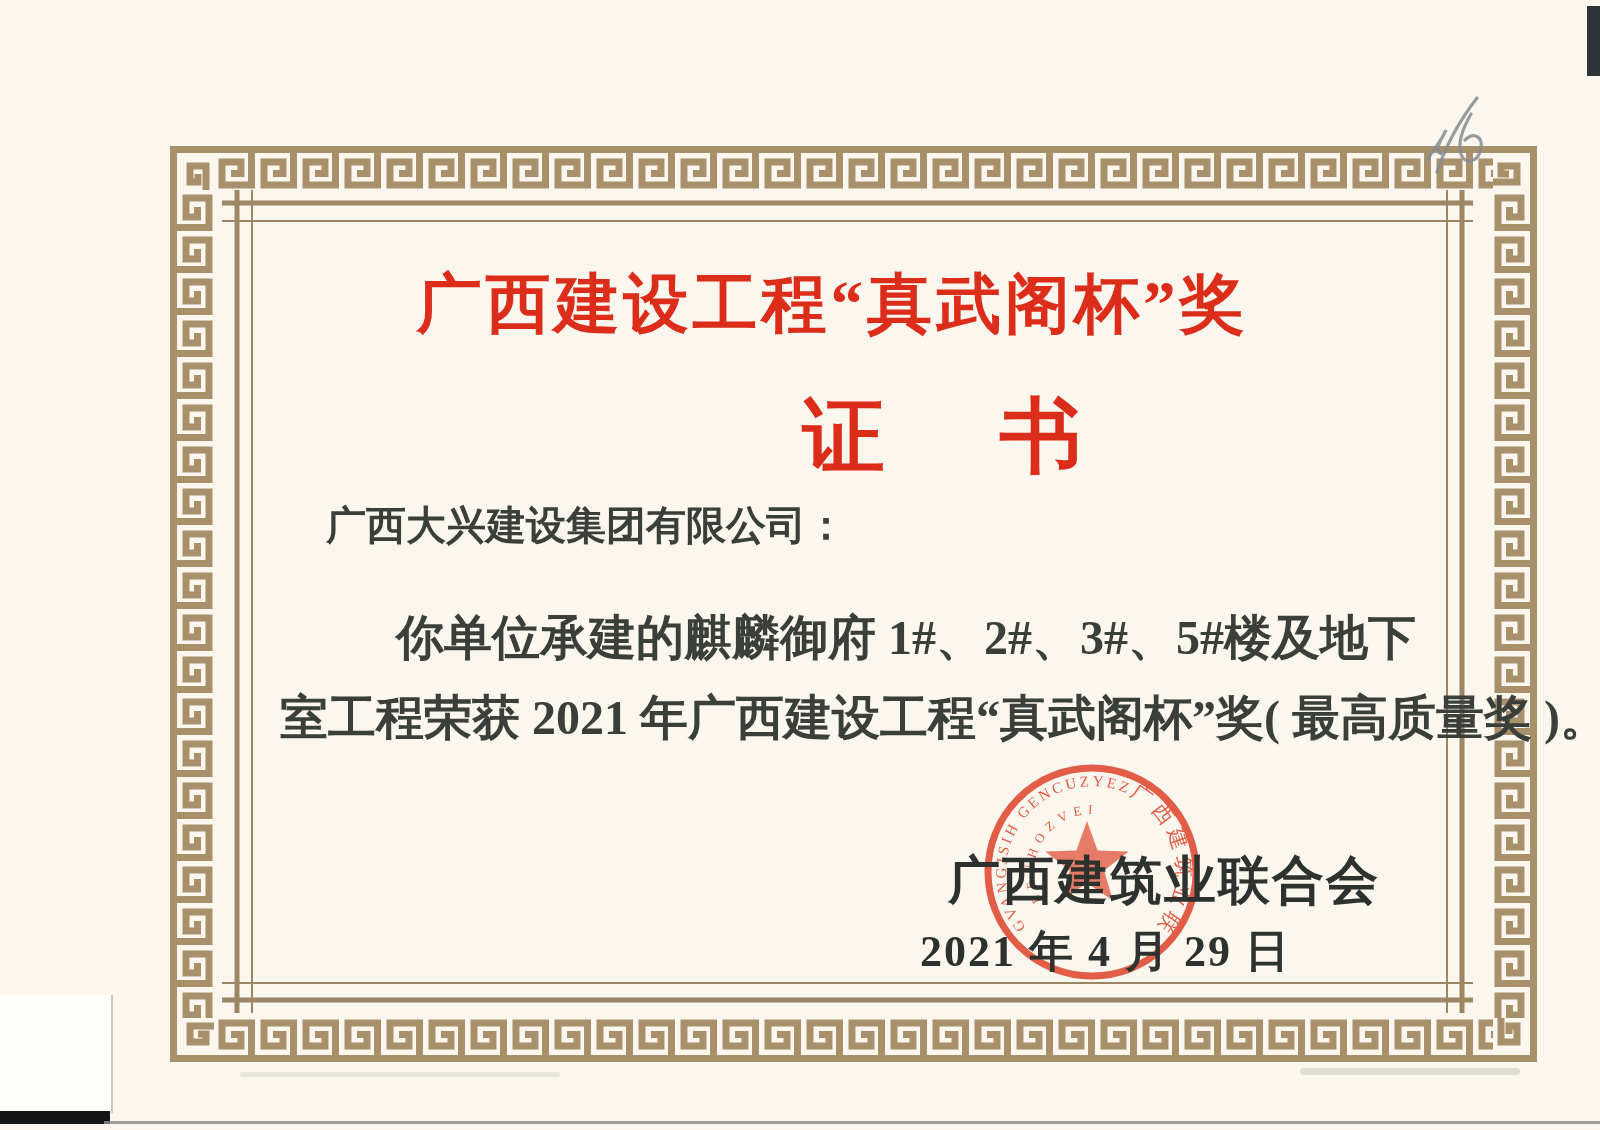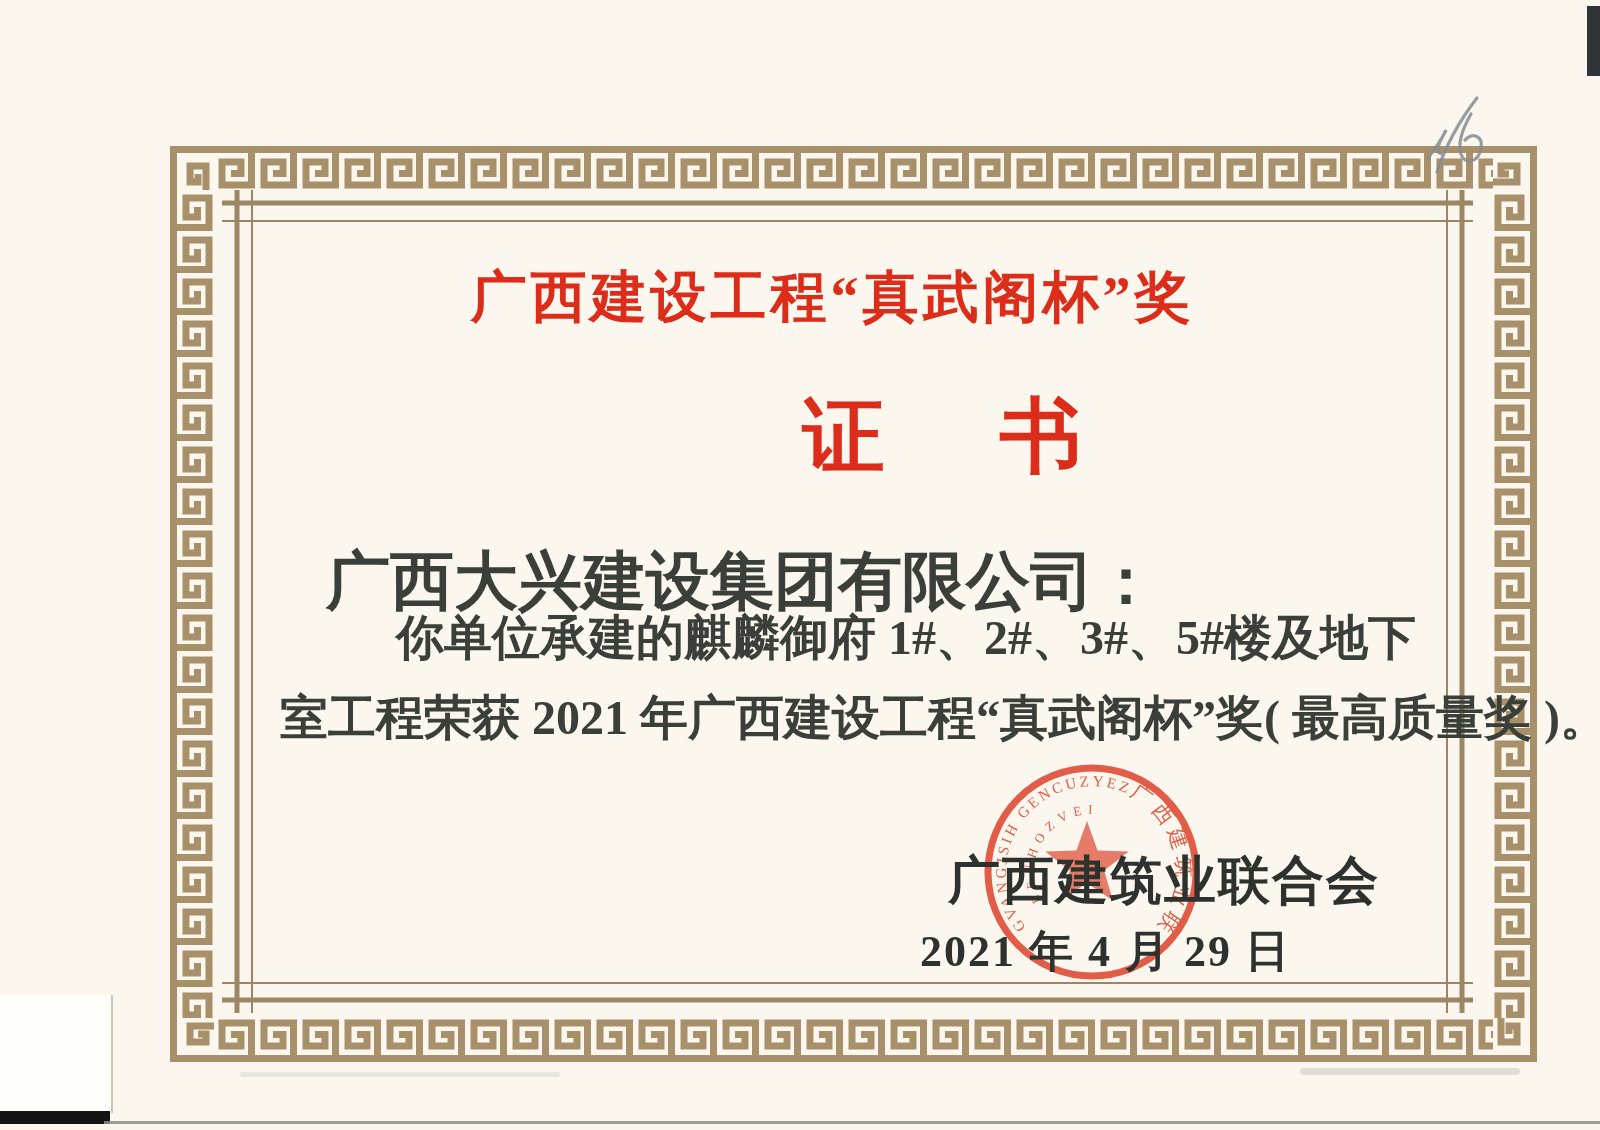--- a/index.html
+++ b/index.html
@@ -6,31 +6,31 @@
   .canvas{
     position:relative;width:1600px;height:1130px;overflow:hidden;
     background:#ffffff;
     font-family:"Liberation Serif","DejaVu Serif",serif;
   }
   .paper{position:absolute;left:0;top:0;width:1600px;height:1130px;background:#fbf7ee;}
   .abs{position:absolute;}
   svg{display:block;}
   .title{
     left:214px;top:260px;width:1237px;text-align:center;
-    font-size:56px;font-weight:bold;color:#dc2d1a;letter-spacing:4px;
+    font-size:65px;font-weight:bold;color:#dc2d1a;letter-spacing:4px;
     white-space:nowrap;
   }
   .subtitle{
     left:214px;top:382px;width:1456px;text-align:center;
     font-size:82px;font-weight:bold;color:#dc2d1a;
     letter-spacing:115px;padding-left:115px;box-sizing:border-box;
     white-space:nowrap;
   }
   .ink{color:#3b3f3a;white-space:nowrap;font-weight:bold;}
-  .recipient{left:326px;top:538px;font-size:64px;}
+  .recipient{left:326px;top:498px;font-size:40px;}
   .bodyline1{left:396px;top:606px;font-size:48px;}
   .bodyline2{left:280px;top:686px;font-size:48px;}
   .bodyline3{left:430px;top:764px;font-size:48px;}
   .issuer{left:948px;top:846px;font-size:52px;color:#2e322e;letter-spacing:2px;}
   .date{left:920px;top:922px;font-size:44px;color:#2e322e;letter-spacing:2px;}
   .corner-block{right:0;top:6px;width:13px;height:70px;background:#2e3437;}
   .black-bar{left:0;top:1111px;width:110px;height:13px;background:#141414;}
   .bottom-line{left:104px;top:1121px;width:1496px;height:3px;background:#8d8d86;opacity:.85;}
   .paper-white{left:0;top:995px;width:111px;height:117px;background:#fefefb;}
   .paper-edge{left:111px;top:995px;width:2px;height:118px;background:#ccc7b8;}

